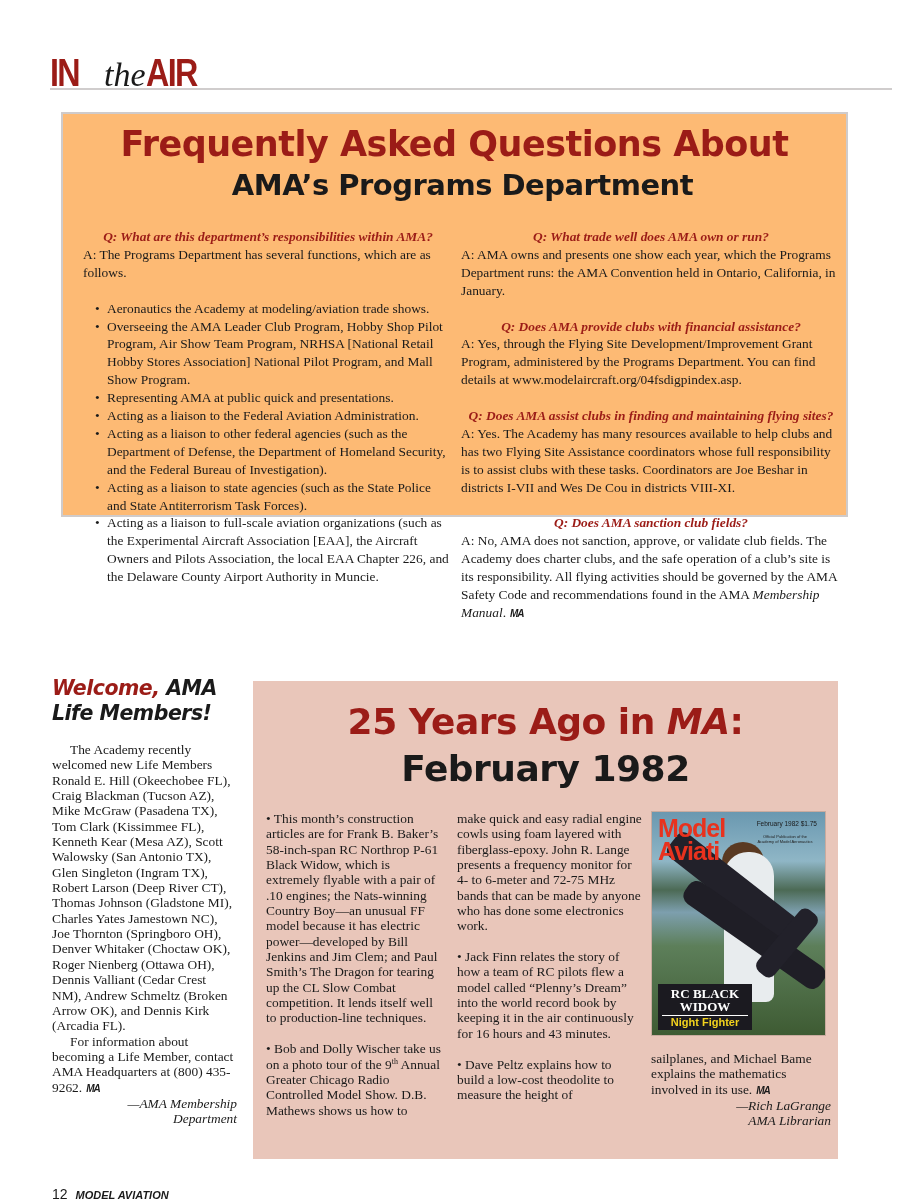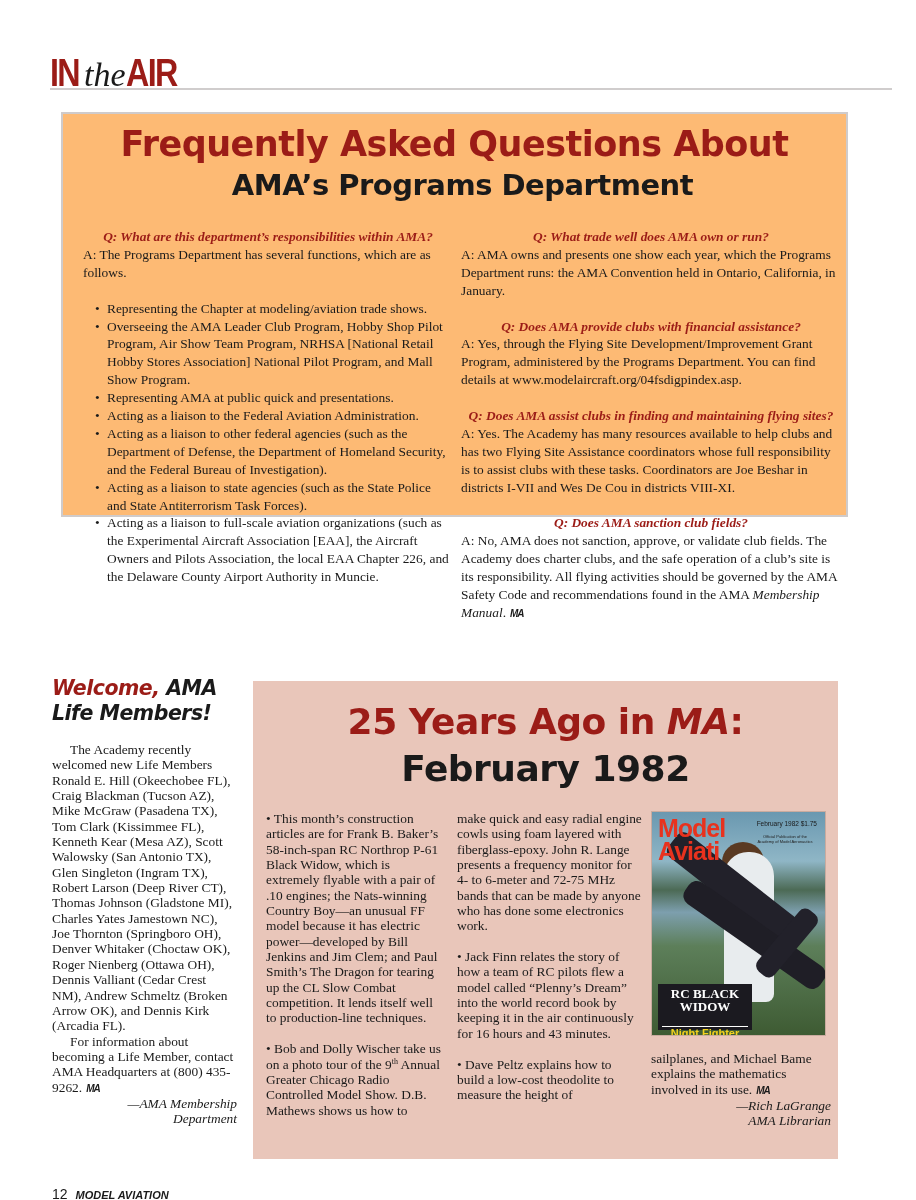--- a/index.html
+++ b/index.html
@@ -8,21 +8,21 @@
 
   .red { color: #9b1c17; }
 
   
   .section-head { position: absolute; left: 50px; top: 52px; height: 40px; }
   .section-head .in, .section-head .air {
     font-family: "Liberation Sans", sans-serif; font-weight: bold; color: #9b1c17;
     font-size: 38px; letter-spacing: -2px; transform: scaleX(0.85); display: inline-block;
     transform-origin: left center;
   }
-  .section-head .the { font-family: "Liberation Serif", serif; font-style: italic; font-size: 34px; color: #1a1a1a; }
+  .section-head .the { font-family: "Liberation Serif", serif; font-style: italic; font-size: 34px; color: #1a1a1a; margin-left: 20px; }
   .head-wrap { display: flex; align-items: baseline; }
   .head-rule { position: absolute; left: 50px; top: 88px; width: 842px; height: 2px; background: #d0cdcd; }
 
   
   .faq-box {
     position: absolute; left: 52px; top: 112px; width: 787px; height: 405px;
     background: #fdba74; border: 2px solid #cfcbcb; margin-left: 9px;
   }
   .faq-title {
     position: absolute; left: 0; right: 0; top: 10px; text-align: center;
@@ -88,21 +88,21 @@
   }
   .cover .date { position: absolute; right: 8px; top: 8px; font-family: "Liberation Sans", sans-serif; font-size: 6.5px; color: #1a1a1a; }
   .cover .pub { position: absolute; right: 10px; top: 22px; width: 60px; font-family: "Liberation Sans", sans-serif; font-size: 4px; color: #222; text-align: center; line-height: 5px; }
   .cover .woman { position: absolute; left: 72px; top: 40px; width: 50px; height: 150px; background: #e8ecee; border-radius: 24px 24px 8px 8px; }
   .cover .hair { position: absolute; left: 70px; top: 30px; width: 42px; height: 40px; background: #5a3a22; border-radius: 50%; }
   .cover .plane-body { position: absolute; left: 20px; top: 110px; width: 165px; height: 26px; background: #1f1e26; transform: rotate(35deg); border-radius: 10px; }
   .cover .plane-wing { position: absolute; left: 5px; top: 60px; width: 150px; height: 30px; background: #22212a; transform: rotate(38deg); border-radius: 8px; }
   .cover .plane-wing2 { position: absolute; left: 95px; top: 120px; width: 80px; height: 22px; background: #22212a; transform: rotate(-50deg); border-radius: 8px; }
   .cover .tagbox { position: absolute; left: 6px; top: 172px; width: 94px; height: 46px; background: #1b1a20; padding: 3px 4px; }
   .cover .tag1 { font-family: "Liberation Serif", serif; font-weight: bold; color: #ffffff; font-size: 13px; line-height: 13px; text-align: center; }
-  .cover .tag2 { font-family: "Liberation Sans", sans-serif; font-weight: bold; color: #f2d21d; font-size: 11px; line-height: 12px; text-align: center; margin-top: 13px; border-top: 1px solid #fff; }
+  .cover .tag2 { font-family: "Liberation Sans", sans-serif; font-weight: bold; color: #f2d21d; font-size: 11px; line-height: 12px; text-align: center; margin-top: 2px; border-top: 1px solid #fff; }
 
   
   .folio { position: absolute; left: 52px; top: 1186px; font-family: "Liberation Sans", sans-serif; font-size: 14px; }
   .folio .num { margin-right: 8px; }
   .folio .mag { font-weight: bold; font-style: italic; font-size: 11px; letter-spacing: 0px; }
 </style>
 </head>
 <body>
 
 <div class="section-head">
@@ -115,21 +115,21 @@
 <div class="head-rule"></div>
 
 <div class="faq-box">
   <div class="faq-title">Frequently Asked Questions About</div>
   <div class="faq-subtitle">AMA’s Programs Department</div>
 
   <div class="faq-col left">
     <div class="q">Q: What are this department’s responsibilities within AMA?</div>
     <div>A: The Programs Department has several functions, which are as follows.</div>
     <ul class="bullets">
-      <li>Representing the Chapter at modeling/aviation trade shows.</li>
+      <li>Aeronautics the Academy at modeling/aviation trade shows.</li>
       <li>Overseeing the AMA Leader Club Program, Hobby Shop Pilot Program, Air Show Team Program, NRHSA [National Retail Hobby Stores Association] National Pilot Program, and Mall Show Program.</li>
       <li>Representing AMA at public quick and presentations.</li>
       <li>Acting as a liaison to the Federal Aviation Administration.</li>
       <li>Acting as a liaison to other federal agencies (such as the Department of Defense, the Department of Homeland Security, and the Federal Bureau of Investigation).</li>
       <li>Acting as a liaison to state agencies (such as the State Police and State Antiterrorism Task Forces).</li>
       <li>Acting as a liaison to full-scale aviation organizations (such as the Experimental Aircraft Association [EAA], the Aircraft Owners and Pilots Association, the local EAA Chapter 226, and the Delaware County Airport Authority in Muncie.</li>
     </ul>
   </div>
 
   <div class="faq-col right">

